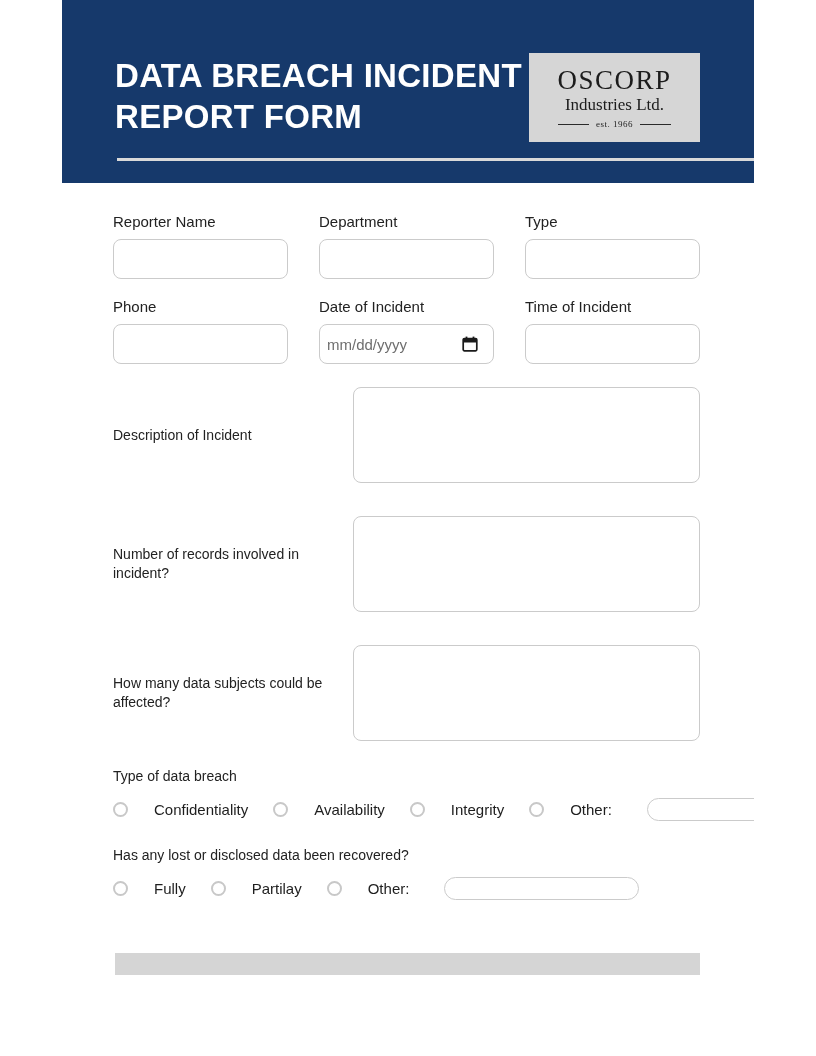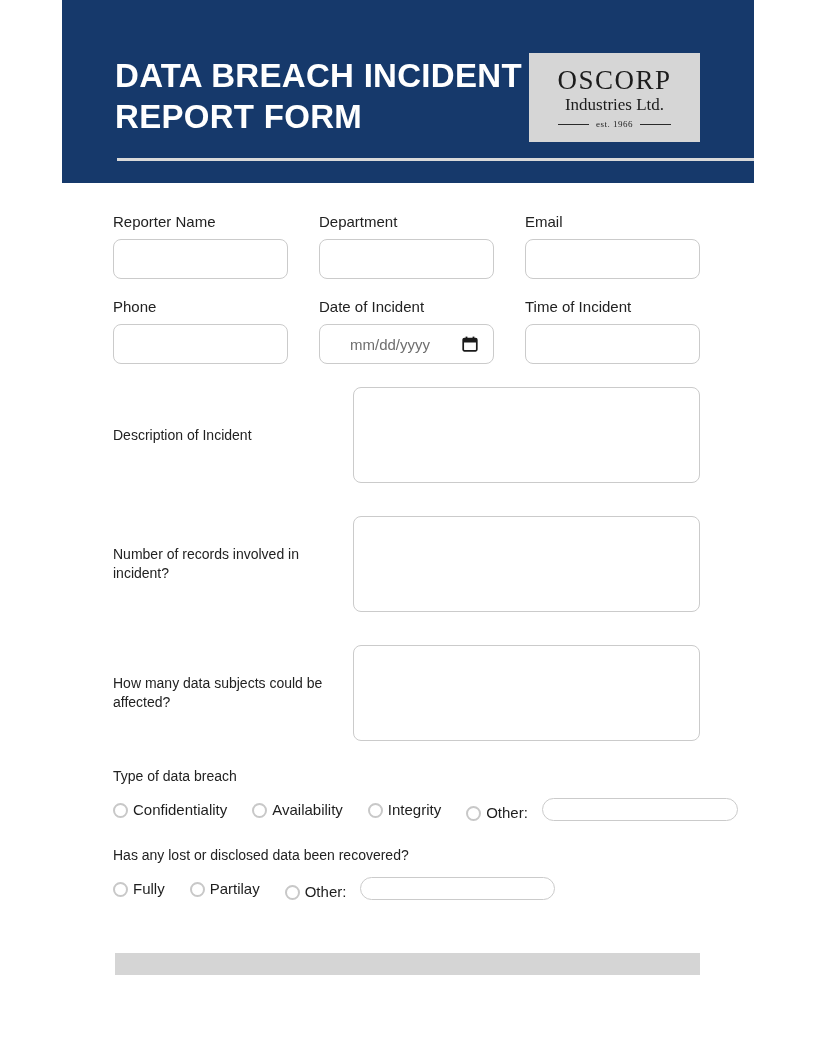--- a/index.html
+++ b/index.html
@@ -45,21 +45,21 @@
     display:grid; grid-template-columns:1fr 1fr 1fr; column-gap:31px;
     margin-top:28px;
   }
   .field { margin-bottom:17px; }
   .field-label {
     font-size:15px; color:#222222; line-height:21px; margin-bottom:7px;
   }
   .input-wrap { position:relative; }
   .text-input {
     width:100%; height:40px; border:1px solid #CBCBCB; border-radius:8px;
-    background:#fff; padding:0 30px; font-size:15px; color:#222;
+    background:#fff; padding:0 7px; font-size:15px; color:#222;
     font-family:"Liberation Sans", sans-serif; outline:none;
   }
   .text-input::placeholder { color:#6F6F6F; opacity:1; }
   .date-input { padding-right:40px; }
   .calendar-icon {
     position:absolute; right:16px; top:12px; width:16px; height:16px;
     pointer-events:none;
   }
 
   
@@ -75,21 +75,21 @@
     background:#fff; resize:none; padding:10px 14px; font-size:15px;
     color:#222; font-family:"Liberation Sans", sans-serif; outline:none;
   }
 
   
   .radio-group { }
   .radio-group-label { font-size:14px; color:#222222; line-height:21px; }
   .radio-row {
     display:flex; align-items:center; gap:25px; margin-top:11px; height:23px;
   }
-  .radio-item { display:flex; align-items:flex-end; gap:5px; }
+  .radio-item { display:flex; align-items:center; gap:26px; }
   .radio-circle {
     width:15px; height:15px; border:2px solid #C8C8C8; border-radius:50%;
     background:#fff; flex:0 0 15px; cursor:pointer;
   }
   .radio-label { font-size:15px; color:#1e1e1e; }
   .other-input {
     width:196px; height:23px; border:1px solid #CBCBCB; border-radius:11.5px;
     background:#fff; margin-left:9px; padding:0 12px; font-size:13px;
     color:#222; font-family:"Liberation Sans", sans-serif; outline:none;
   }
@@ -133,21 +133,21 @@
         <div class="field-label">Reporter Name</div>
         <input class="text-input" type="text" style="">
       </div>
 
       <div class="field">
         <div class="field-label">Department</div>
         <input class="text-input" type="text" style="">
       </div>
 
       <div class="field">
-        <div class="field-label">Email</div>
+        <div class="field-label">Type</div>
         <input class="text-input" type="text" style="">
       </div>
 
       <div class="field">
         <div class="field-label">Phone</div>
         <input class="text-input" type="text" style="">
       </div>
 
       <div class="field">
         <div class="field-label">Date of Incident</div>

